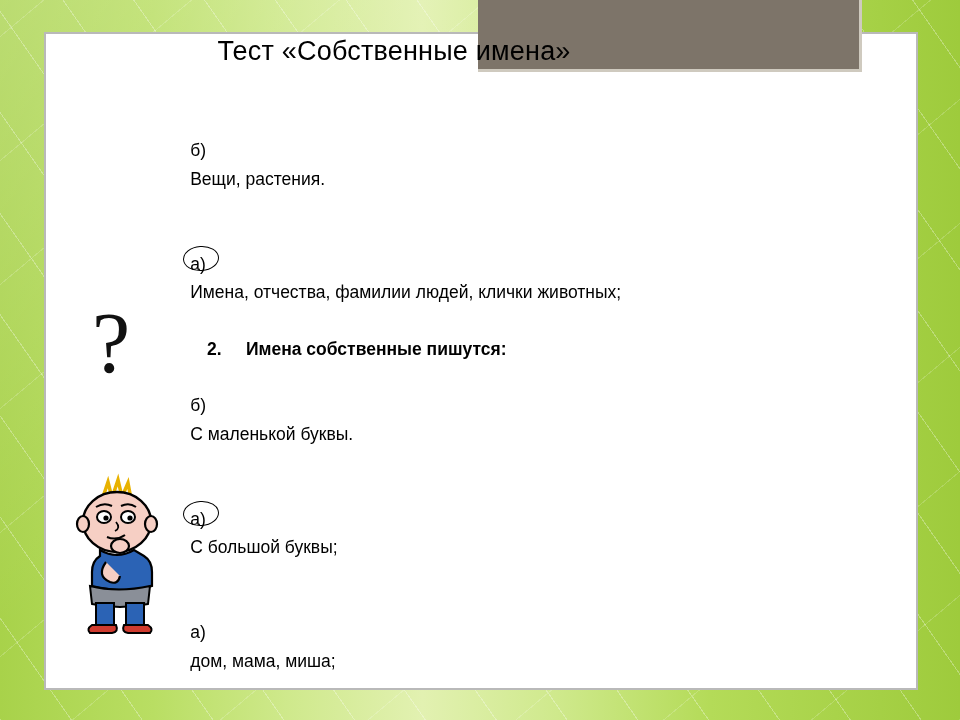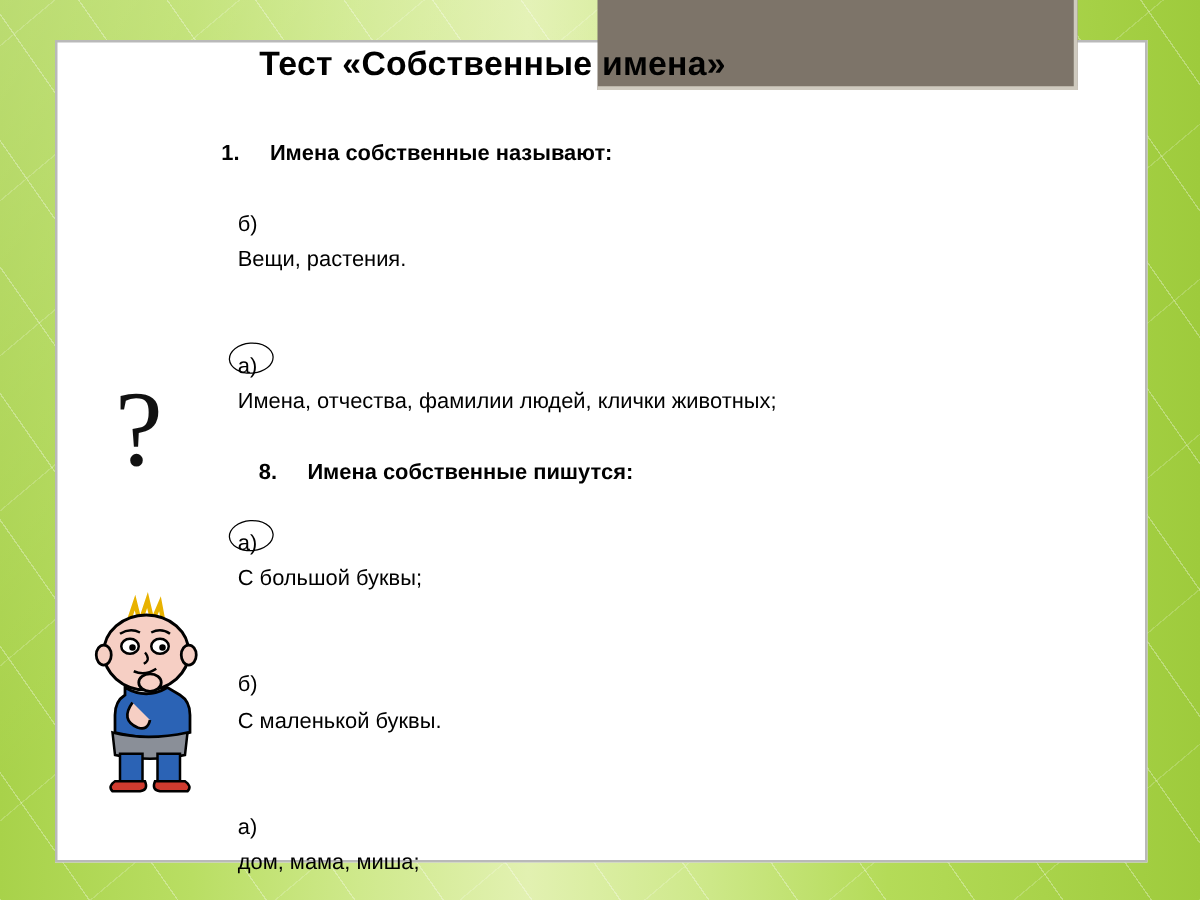--- a/index.html
+++ b/index.html
@@ -60,21 +60,21 @@
     z-index: 3;
   }
 
   .title {
     position: absolute;
     left: 0;
     top: 36px;
     width: 788px;
     text-align: center;
     font-size: 27px;
-    font-weight: bold;
+    font-weight: normal;
     color: #000000;
     z-index: 4;
     letter-spacing: 0.2px;
   }
 
   .content {
     position: absolute;
     left: 155px;
     top: 108px;
     width: 700px;
@@ -143,42 +143,41 @@
   <div class="paper"></div>
 
   <div class="grey-banner"></div>
 
   <div class="title">Тест «Собственные имена»</div>
 
   <div class="question-mark">?</div>
 
   <div class="content">
 
-    <div class="q q-1">1.	Имена собственные называют:</div>
 
     <div class="ans">
       <span class="marker">б)</span>
       <span>Вещи, растения.</span>
     </div>
 
     <div class="ans">
       <span class="marker circled">а)</span>
       <span>Имена, отчества, фамилии людей, клички животных;</span>
     </div>
 
-    <div class="q q-2">8.	Имена собственные пишутся:</div>
+    <div class="q q-2">2.	Имена собственные пишутся:</div>
+
+    <div class="ans">
+      <span class="marker">б)</span>
+      <span>С маленькой буквы.</span>
+    </div>
 
     <div class="ans">
       <span class="marker circled">а)</span>
       <span>С большой буквы;</span>
-    </div>
-
-    <div class="ans">
-      <span class="marker">б)</span>
-      <span>С маленькой буквы.</span>
     </div>
 
 
     <div class="ans">
       <span class="marker">а)</span>
       <span>дом, мама, миша;</span>
     </div>
 
   </div>
 

